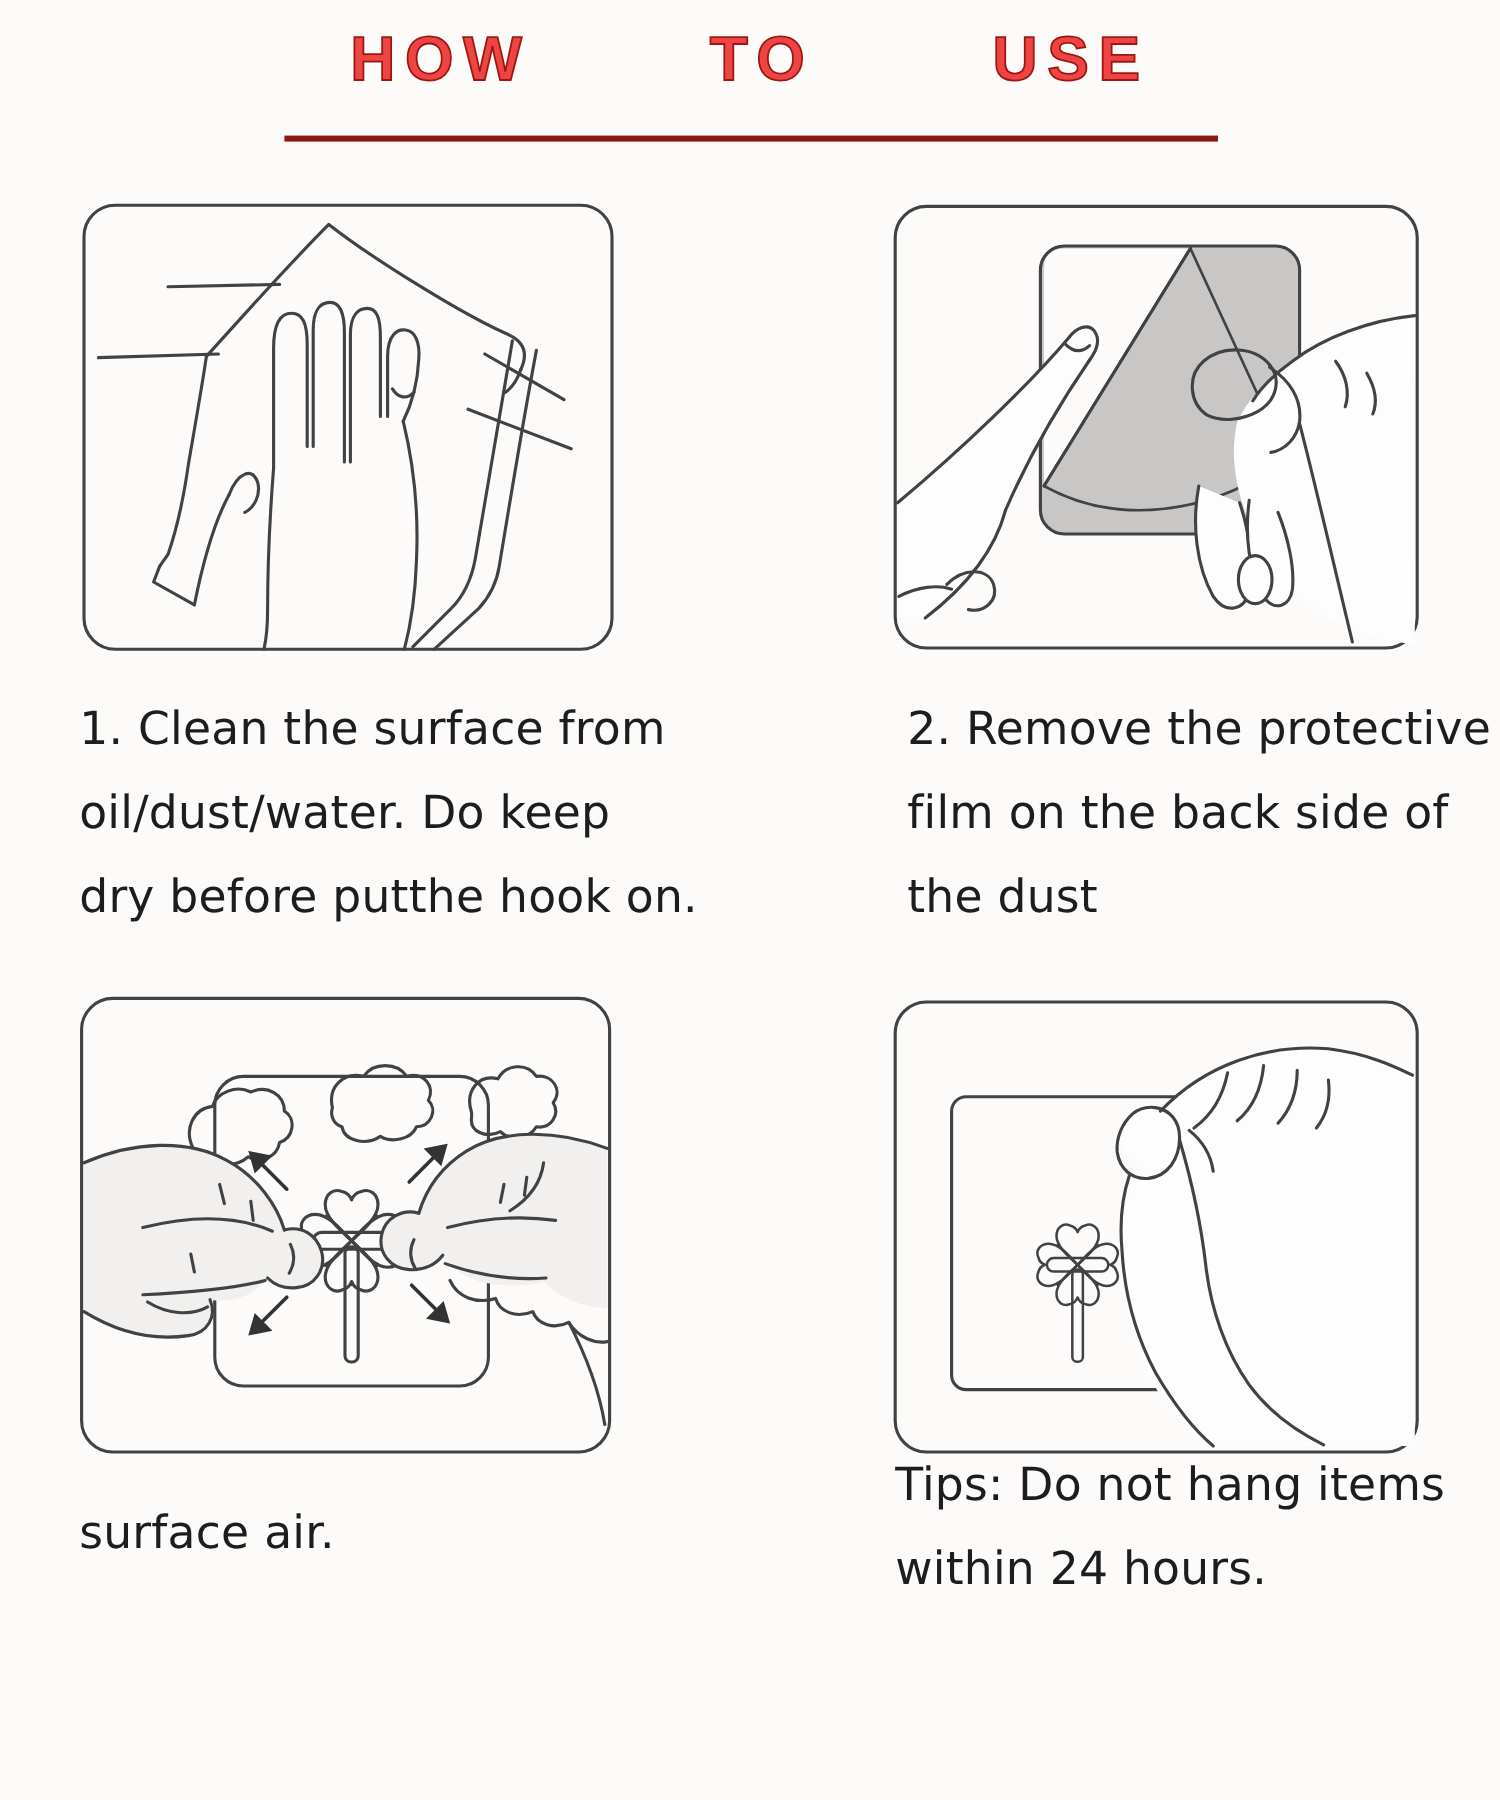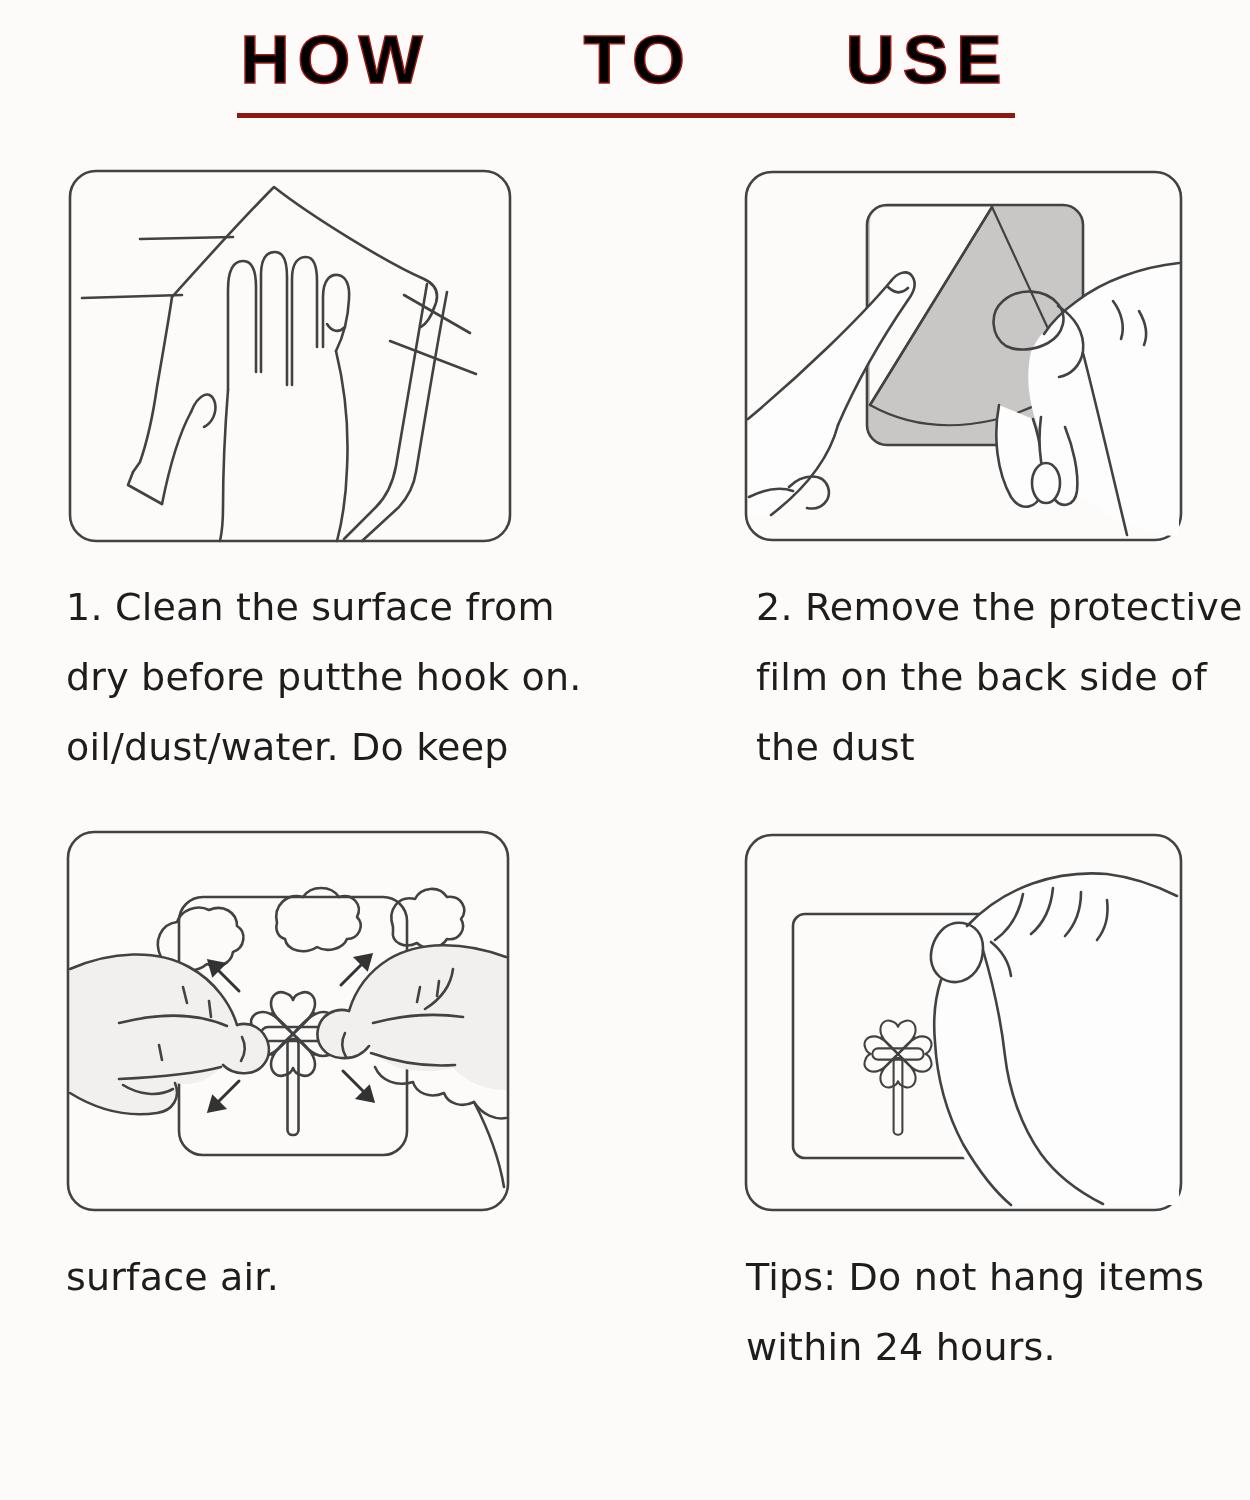--- a/index.html
+++ b/index.html
@@ -7,22 +7,22 @@
     width:1250px;height:1500px;
     background:#fcfbfa;
     font-family:"DejaVu Sans",sans-serif;
     position:relative;overflow:hidden;
   }
   .page{position:absolute;inset:0;}
   .title{
     position:absolute;left:0;top:20px;width:100%;
     margin:0;text-align:center;
     font-family:"Liberation Sans",sans-serif;
-    font-weight:bold;font-size:68px;
-    color:#000000;
+    font-weight:bold;font-size:52px;
+    color:#ef4444;
     letter-spacing:8px;word-spacing:126px;
     -webkit-text-stroke:1.5px #9c1710;
   }
   .title-underline{
     position:absolute;left:237px;top:113px;
     width:778px;height:5px;background:#8a1a12;
   }
   .panel{position:absolute;}
   .caption{
     position:absolute;
@@ -185,32 +185,32 @@
         <path d="M312 58 C310 78 302 94 290 104"></path>
         <path d="M340 62 C340 80 334 95 324 106"></path>
         <path d="M366 70 C368 86 364 100 356 110"></path>
         <path d="M250 112 C260 120 268 132 270 146"></path>
       </g>
     </g>
   </svg>
 
   <div class="caption" style="left:66px;top:572px;width:520px">
     <div class="line">1. Clean the surface from</div>
+    <div class="line">oil/dust/water. Do keep</div>
     <div class="line">dry before putthe hook on.</div>
-    <div class="line">oil/dust/water. Do keep</div>
   </div>
 
   <div class="caption" style="left:756px;top:572px;width:480px">
     <div class="line">2. Remove the protective</div>
     <div class="line">film on the back side of</div>
     <div class="line">the dust</div>
   </div>
 
   <div class="caption" style="left:66px;top:1242px;width:520px">
     <div class="line">surface air.</div>
   </div>
 
-  <div class="caption" style="left:746px;top:1242px;width:480px">
+  <div class="caption" style="left:746px;top:1202px;width:480px">
     <div class="line">Tips: Do not hang items</div>
     <div class="line">within 24 hours.</div>
   </div>
 
 </div>
 
 </body></html>

